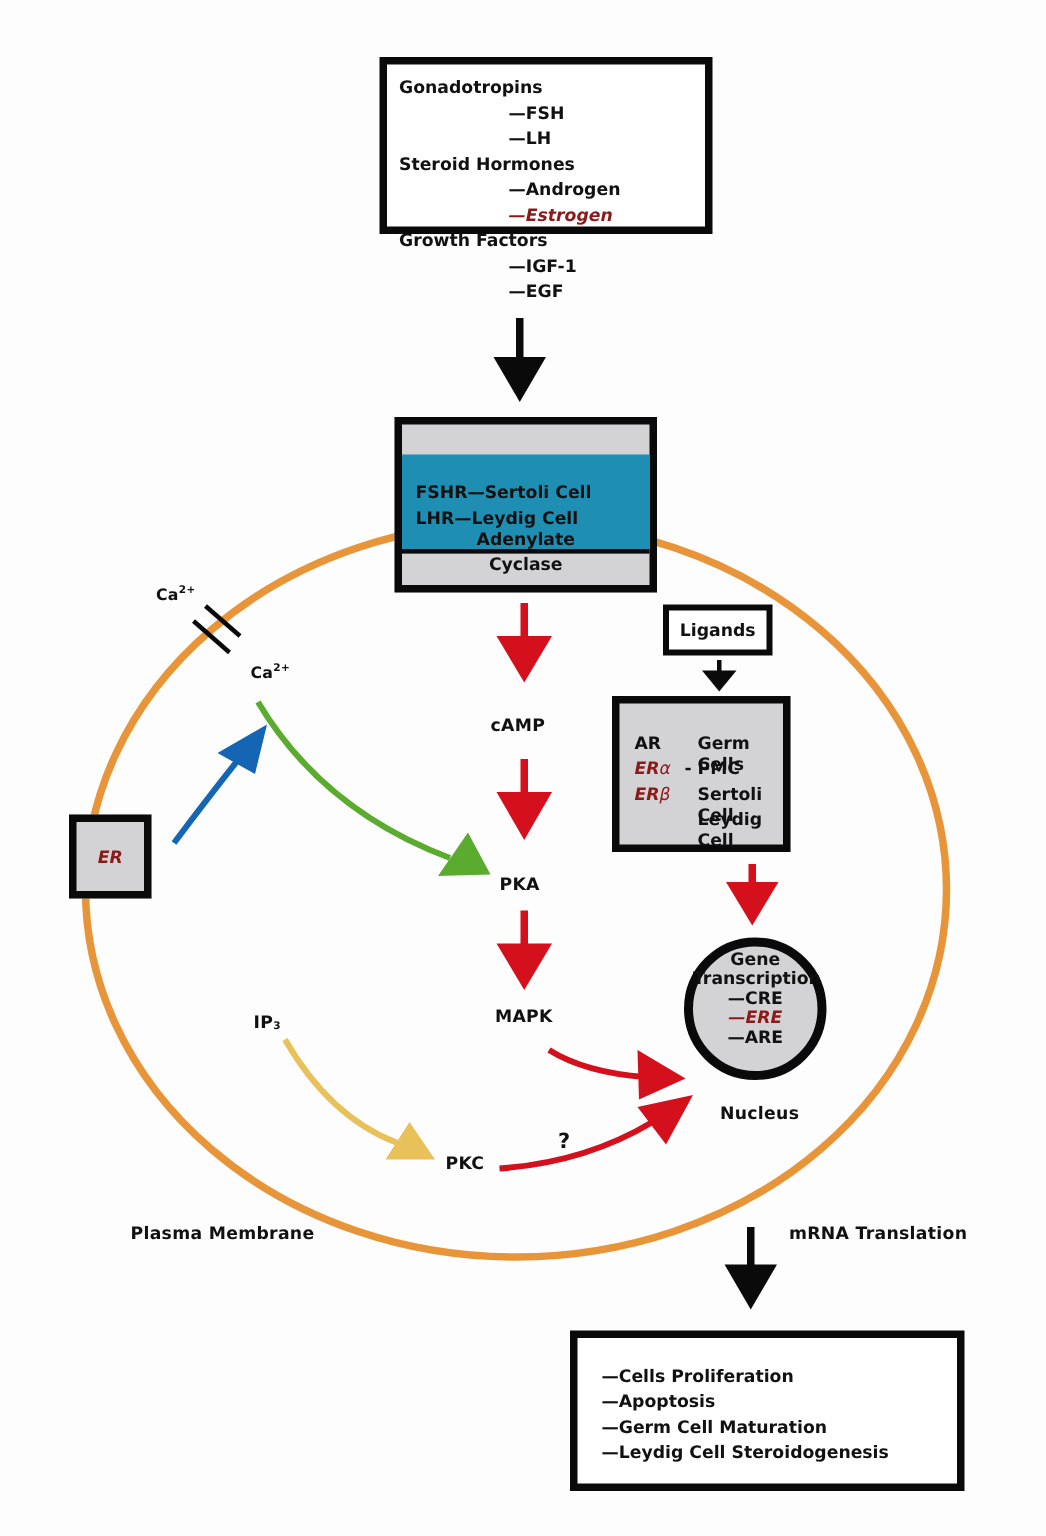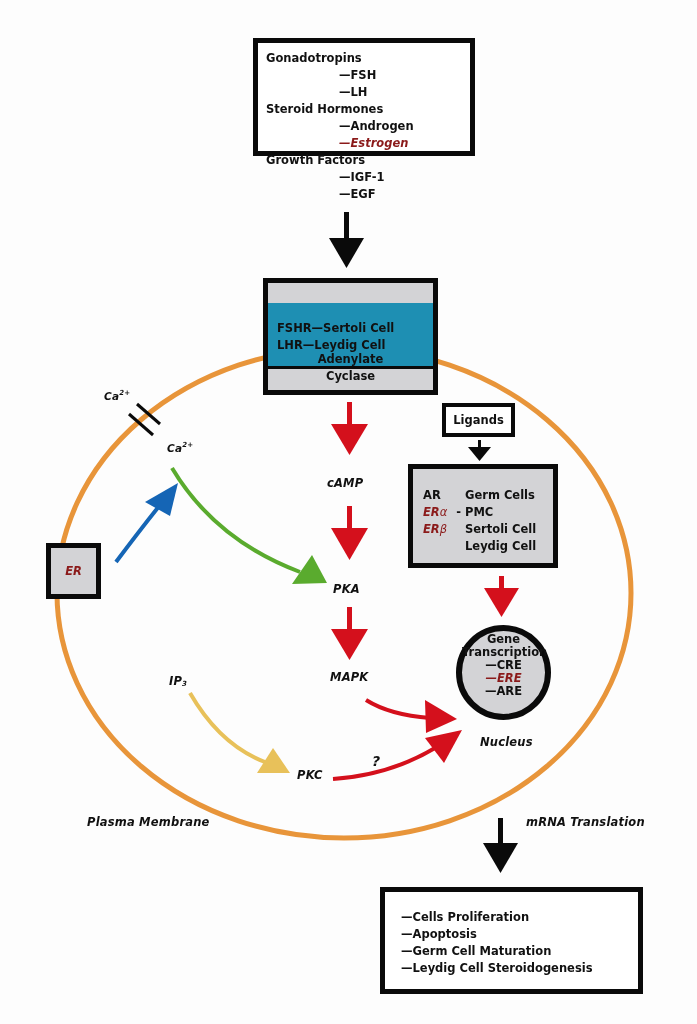--- a/index.html
+++ b/index.html
@@ -1,37 +1,37 @@
 <!DOCTYPE html>
 <html><head>
 <meta charset="utf-8">
 <style>
   html, body { margin: 0; padding: 0; background: #fdfdfd; }
   body { width: 697px; height: 1024px; position: relative; overflow: hidden;
          font-family: "DejaVu Sans", "Liberation Sans", sans-serif; font-weight: bold; color: #111; }
   svg.diagram { position: absolute; left: 0; top: 0; }
-  .lbl { position: absolute; font-size: 11.5px; font-weight: bold; white-space: nowrap; letter-spacing: 0.2px; font-style: italic; }
+  .lbl { position: absolute; font-size: 11.5px; font-weight: bold; white-space: nowrap; letter-spacing: 0.2px; }
   .red { color: #8b1a1a; font-style: italic; }
   .box { position: absolute; box-sizing: border-box; border: 5px solid #0a0a0a; background: #fff; }
 
   
   #box-inputs { left: 253px; top: 38px; width: 222px; height: 118px; }
   #box-inputs .row { position: absolute; font-size: 11.5px; white-space: nowrap; }
   #box-inputs .h { left: 8px; }
   #box-inputs .s { left: 81px; }
 
   
   #box-receptor { left: 263px; top: 278px; width: 175px; height: 117px; background: #d3d3d6; }
   #box-receptor .top { position: absolute; left: 0; top: 0; right: 0; height: 63px; background: #1e8fb3;
                        border-bottom: 3px solid #0a0a0a; margin-top: 20px; }
   #box-receptor .top div { position: absolute; left: 9px; font-size: 11.5px; }
   #box-receptor .bottom { position: absolute; left: 0; right: 0; top: 66px; bottom: 0; text-align: center; font-size: 11.5px; line-height: 17px; padding-top: 2px; border-radius: 15px; }
 
   #box-ligands { left: 442px; top: 403px; width: 73px; height: 34px; border-width: 4px; font-size: 11.5px; text-align: center; line-height: 26px; }
-  #box-nuclear { left: 408px; top: 464px; width: 150px; height: 104px; background: #d3d3d6; font-size: 11.5px; }
+  #box-nuclear { left: 408px; top: 464px; width: 119px; height: 104px; background: #d3d3d6; font-size: 11.5px; }
   #box-nuclear .c1 { position: absolute; left: 10px; }
   #box-nuclear .c2 { position: absolute; left: 52px; }
   #box-er { left: 46px; top: 543px; width: 55px; height: 56px; background: #d3d3d6; font-size: 11.5px; text-align: center; line-height: 46px; }
 
   #box-outputs { left: 380px; top: 887px; width: 263px; height: 107px; }
   #box-outputs .row { position: absolute; left: 16px; font-size: 11.5px; white-space: nowrap; }
 
   #nucleus { position: absolute; left: 456px; top: 625px; width: 95px; height: 95px; box-sizing: border-box;
              border: 6px solid #0a0a0a; border-radius: 50%; background: #d3d3d6; text-align: center; font-size: 11.5px; }
   #nucleus div { line-height: 13px; }

